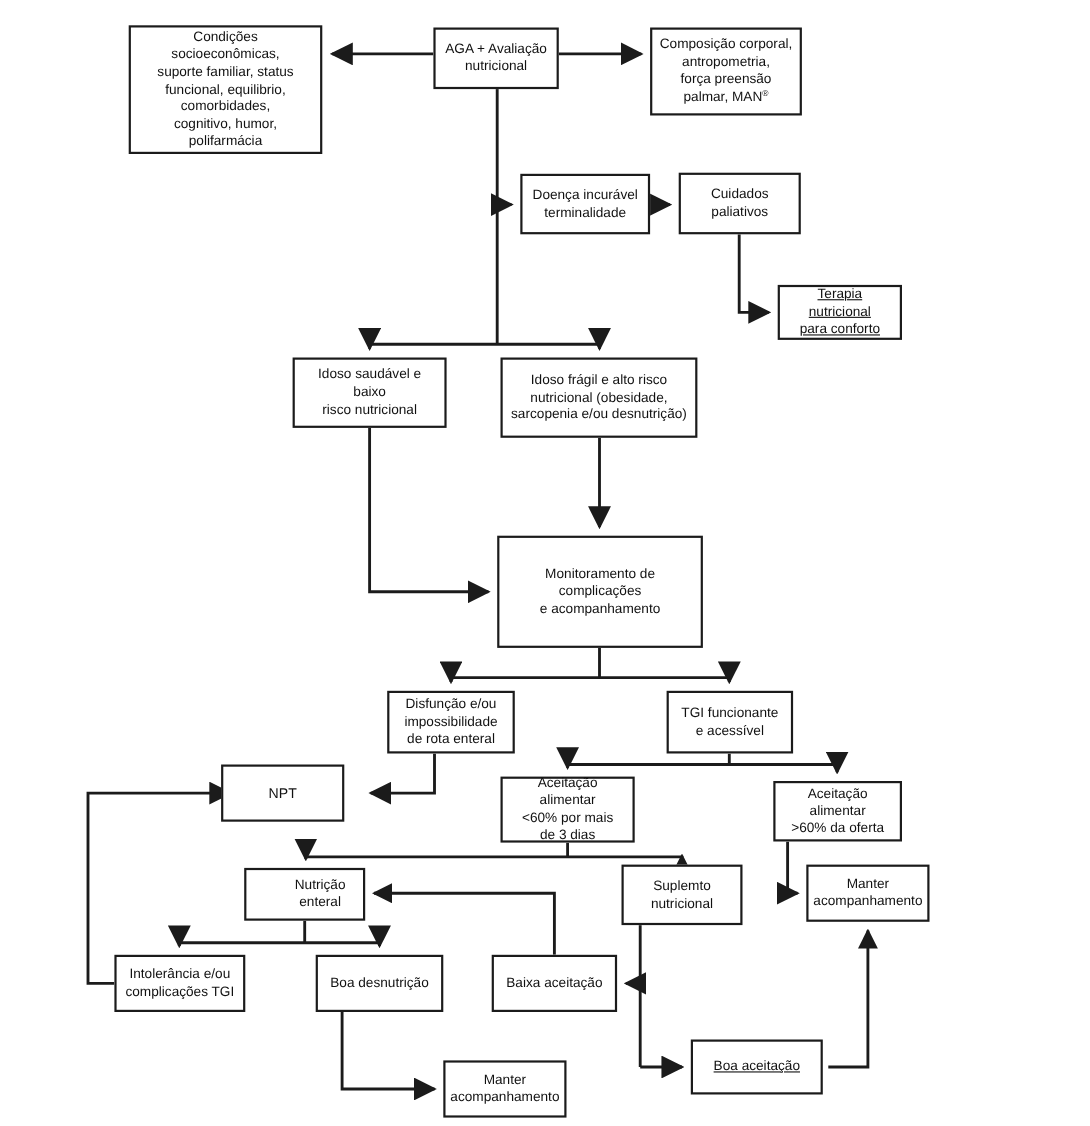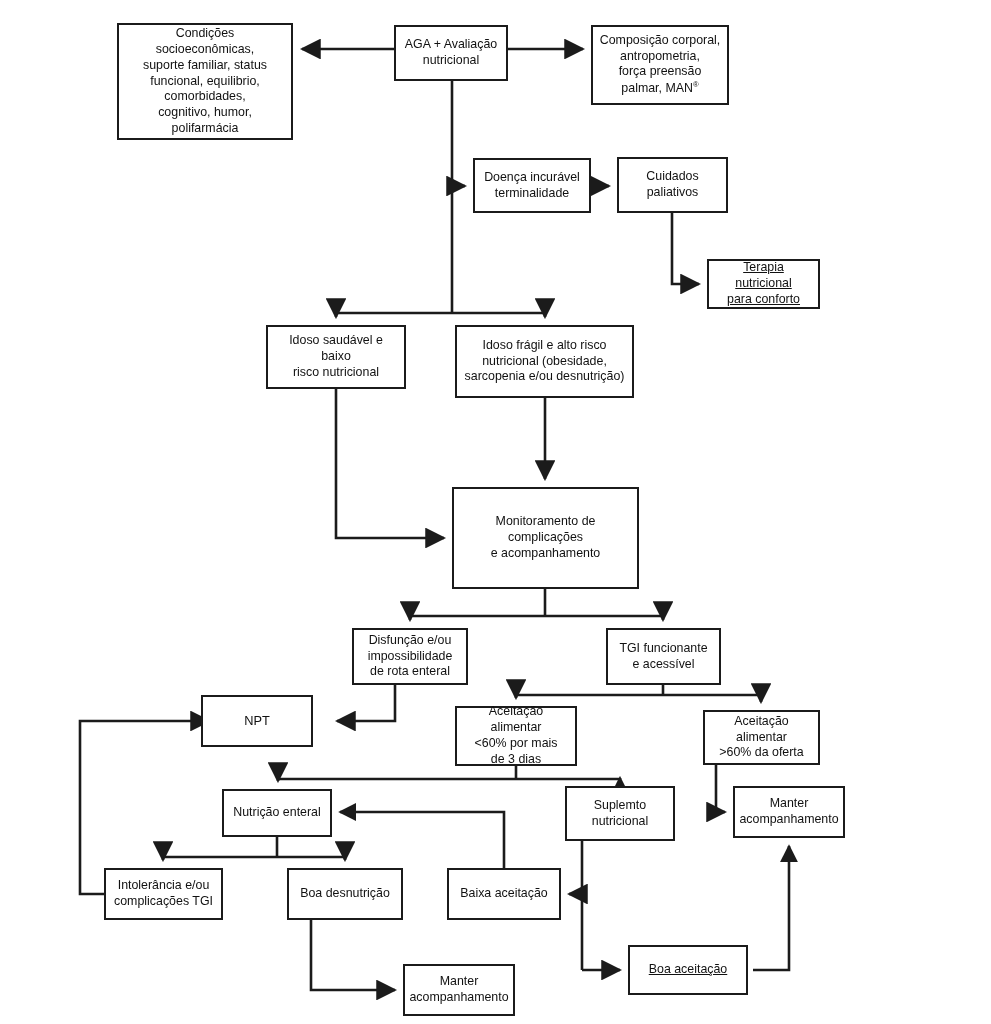--- a/index.html
+++ b/index.html
@@ -160,21 +160,21 @@
     <span class="lbl">Aceitação alimentar
 &lt;60% por mais
 de 3 dias</span>
   </div>
 
   <div class="node f12" style="left:703px;top:710px;width:117px;height:55px;">
     <span class="lbl">Aceitação alimentar
 &gt;60% da oferta</span>
   </div>
 
-  <div class="node f12" style="left:222px;top:789px;width:110px;height:48px;">
+  <div class="node f12" style="left:222px;top:789px;width:110px;height:48px;padding-left:34px;">
     <span class="lbl">Nutrição enteral</span>
   </div>
 
   <div class="node f12" style="left:565px;top:786px;width:110px;height:55px;">
     <span class="lbl">Suplemto
 nutricional</span>
   </div>
 
   <div class="node f12" style="left:733px;top:786px;width:112px;height:52px;">
     <span class="lbl">Manter

